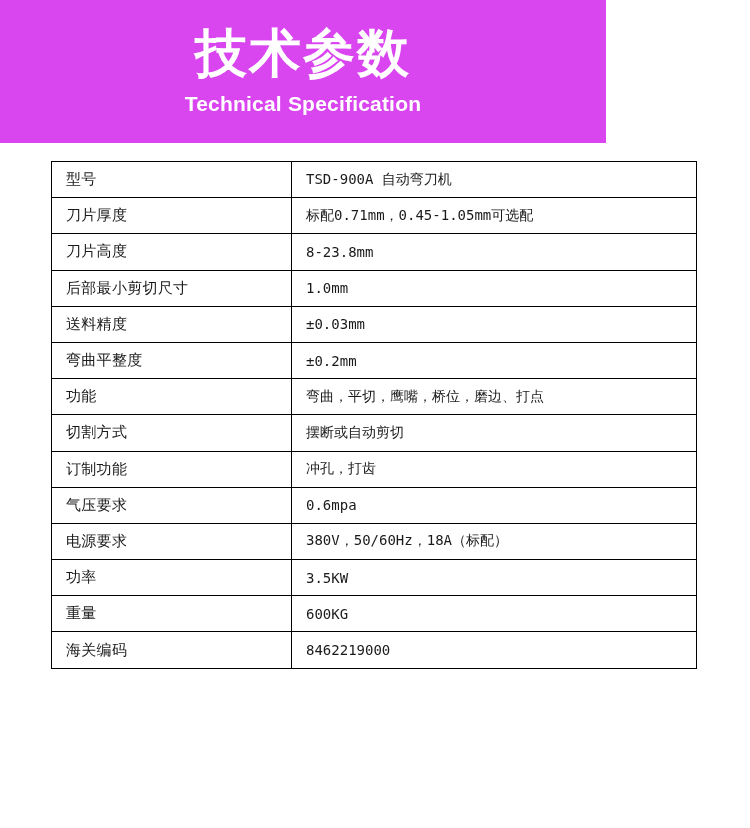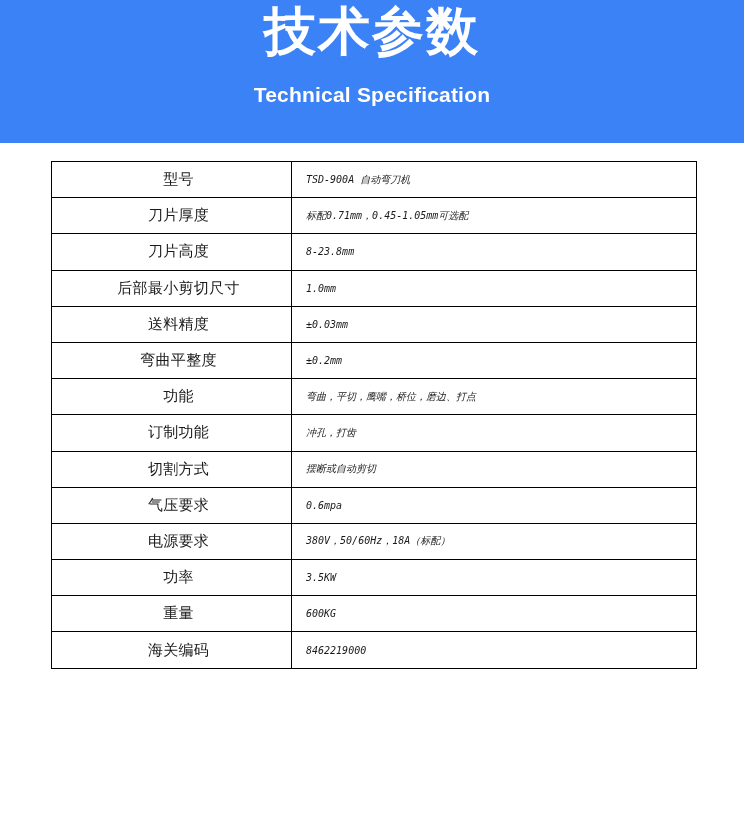--- a/index.html
+++ b/index.html
@@ -9,45 +9,46 @@
   body {
     width: 750px;
     height: 828px;
     background: #ffffff;
     font-family: "Liberation Sans", "DejaVu Sans", sans-serif;
     overflow: hidden;
   }
 
   
   .banner {
-    width: 744px;
+    width: 606px;
     height: 143px;
-    background: #3b82f6;
+    background: #d946ef;
     box-sizing: border-box;
     display: flex;
     flex-direction: column;
     align-items: center;
     justify-content: flex-start;
+    padding-top: 22px;
   }
   .banner-title {
     color: #ffffff;
     font-size: 52px;
     line-height: 62px;
     font-weight: bold;
     letter-spacing: 2px;
     font-family: "DejaVu Sans", "Liberation Sans", sans-serif;
     white-space: nowrap;
   }
   .banner-subtitle {
     color: #ffffff;
     font-size: 21px;
     line-height: 30px;
     font-weight: bold;
     letter-spacing: 0.2px;
-    margin-top: 18px;
+    margin-top: 5px;
     font-family: "Liberation Sans", "DejaVu Sans", sans-serif;
     white-space: nowrap;
   }
 
   
   .table-wrap {
     padding-left: 51px;
     padding-top: 18px;
     box-sizing: border-box;
   }
@@ -67,27 +68,25 @@
     vertical-align: middle;
     color: #1a1a1a;
     box-sizing: border-box;
     overflow: hidden;
     white-space: nowrap;
   }
   td.label {
     font-size: 15px;
     font-family: "DejaVu Sans", "Liberation Sans", sans-serif;
     letter-spacing: 0.3px;
-    text-align: center;
   }
   td.value {
-    font-size: 10px;
+    font-size: 14px;
     font-family: "DejaVu Sans Mono", "Liberation Mono", monospace;
     letter-spacing: 0px;
-    font-style: italic;
   }
 </style>
 </head>
 <body>
 
 <div class="banner">
   <div class="banner-title">技术参数</div>
   <div class="banner-subtitle">Technical Specification</div>
 </div>
 
@@ -120,26 +119,26 @@
         </tr>
         <tr>
           <td class="label">弯曲平整度</td>
           <td class="value">±0.2mm</td>
         </tr>
         <tr>
           <td class="label">功能</td>
           <td class="value">弯曲，平切，鹰嘴，桥位，磨边、打点</td>
         </tr>
         <tr>
+          <td class="label">切割方式</td>
+          <td class="value">摆断或自动剪切</td>
+        </tr>
+        <tr>
           <td class="label">订制功能</td>
           <td class="value">冲孔，打齿</td>
-        </tr>
-        <tr>
-          <td class="label">切割方式</td>
-          <td class="value">摆断或自动剪切</td>
         </tr>
         <tr>
           <td class="label">气压要求</td>
           <td class="value">0.6mpa</td>
         </tr>
         <tr>
           <td class="label">电源要求</td>
           <td class="value">380V，50/60Hz，18A（标配）</td>
         </tr>
         <tr>

